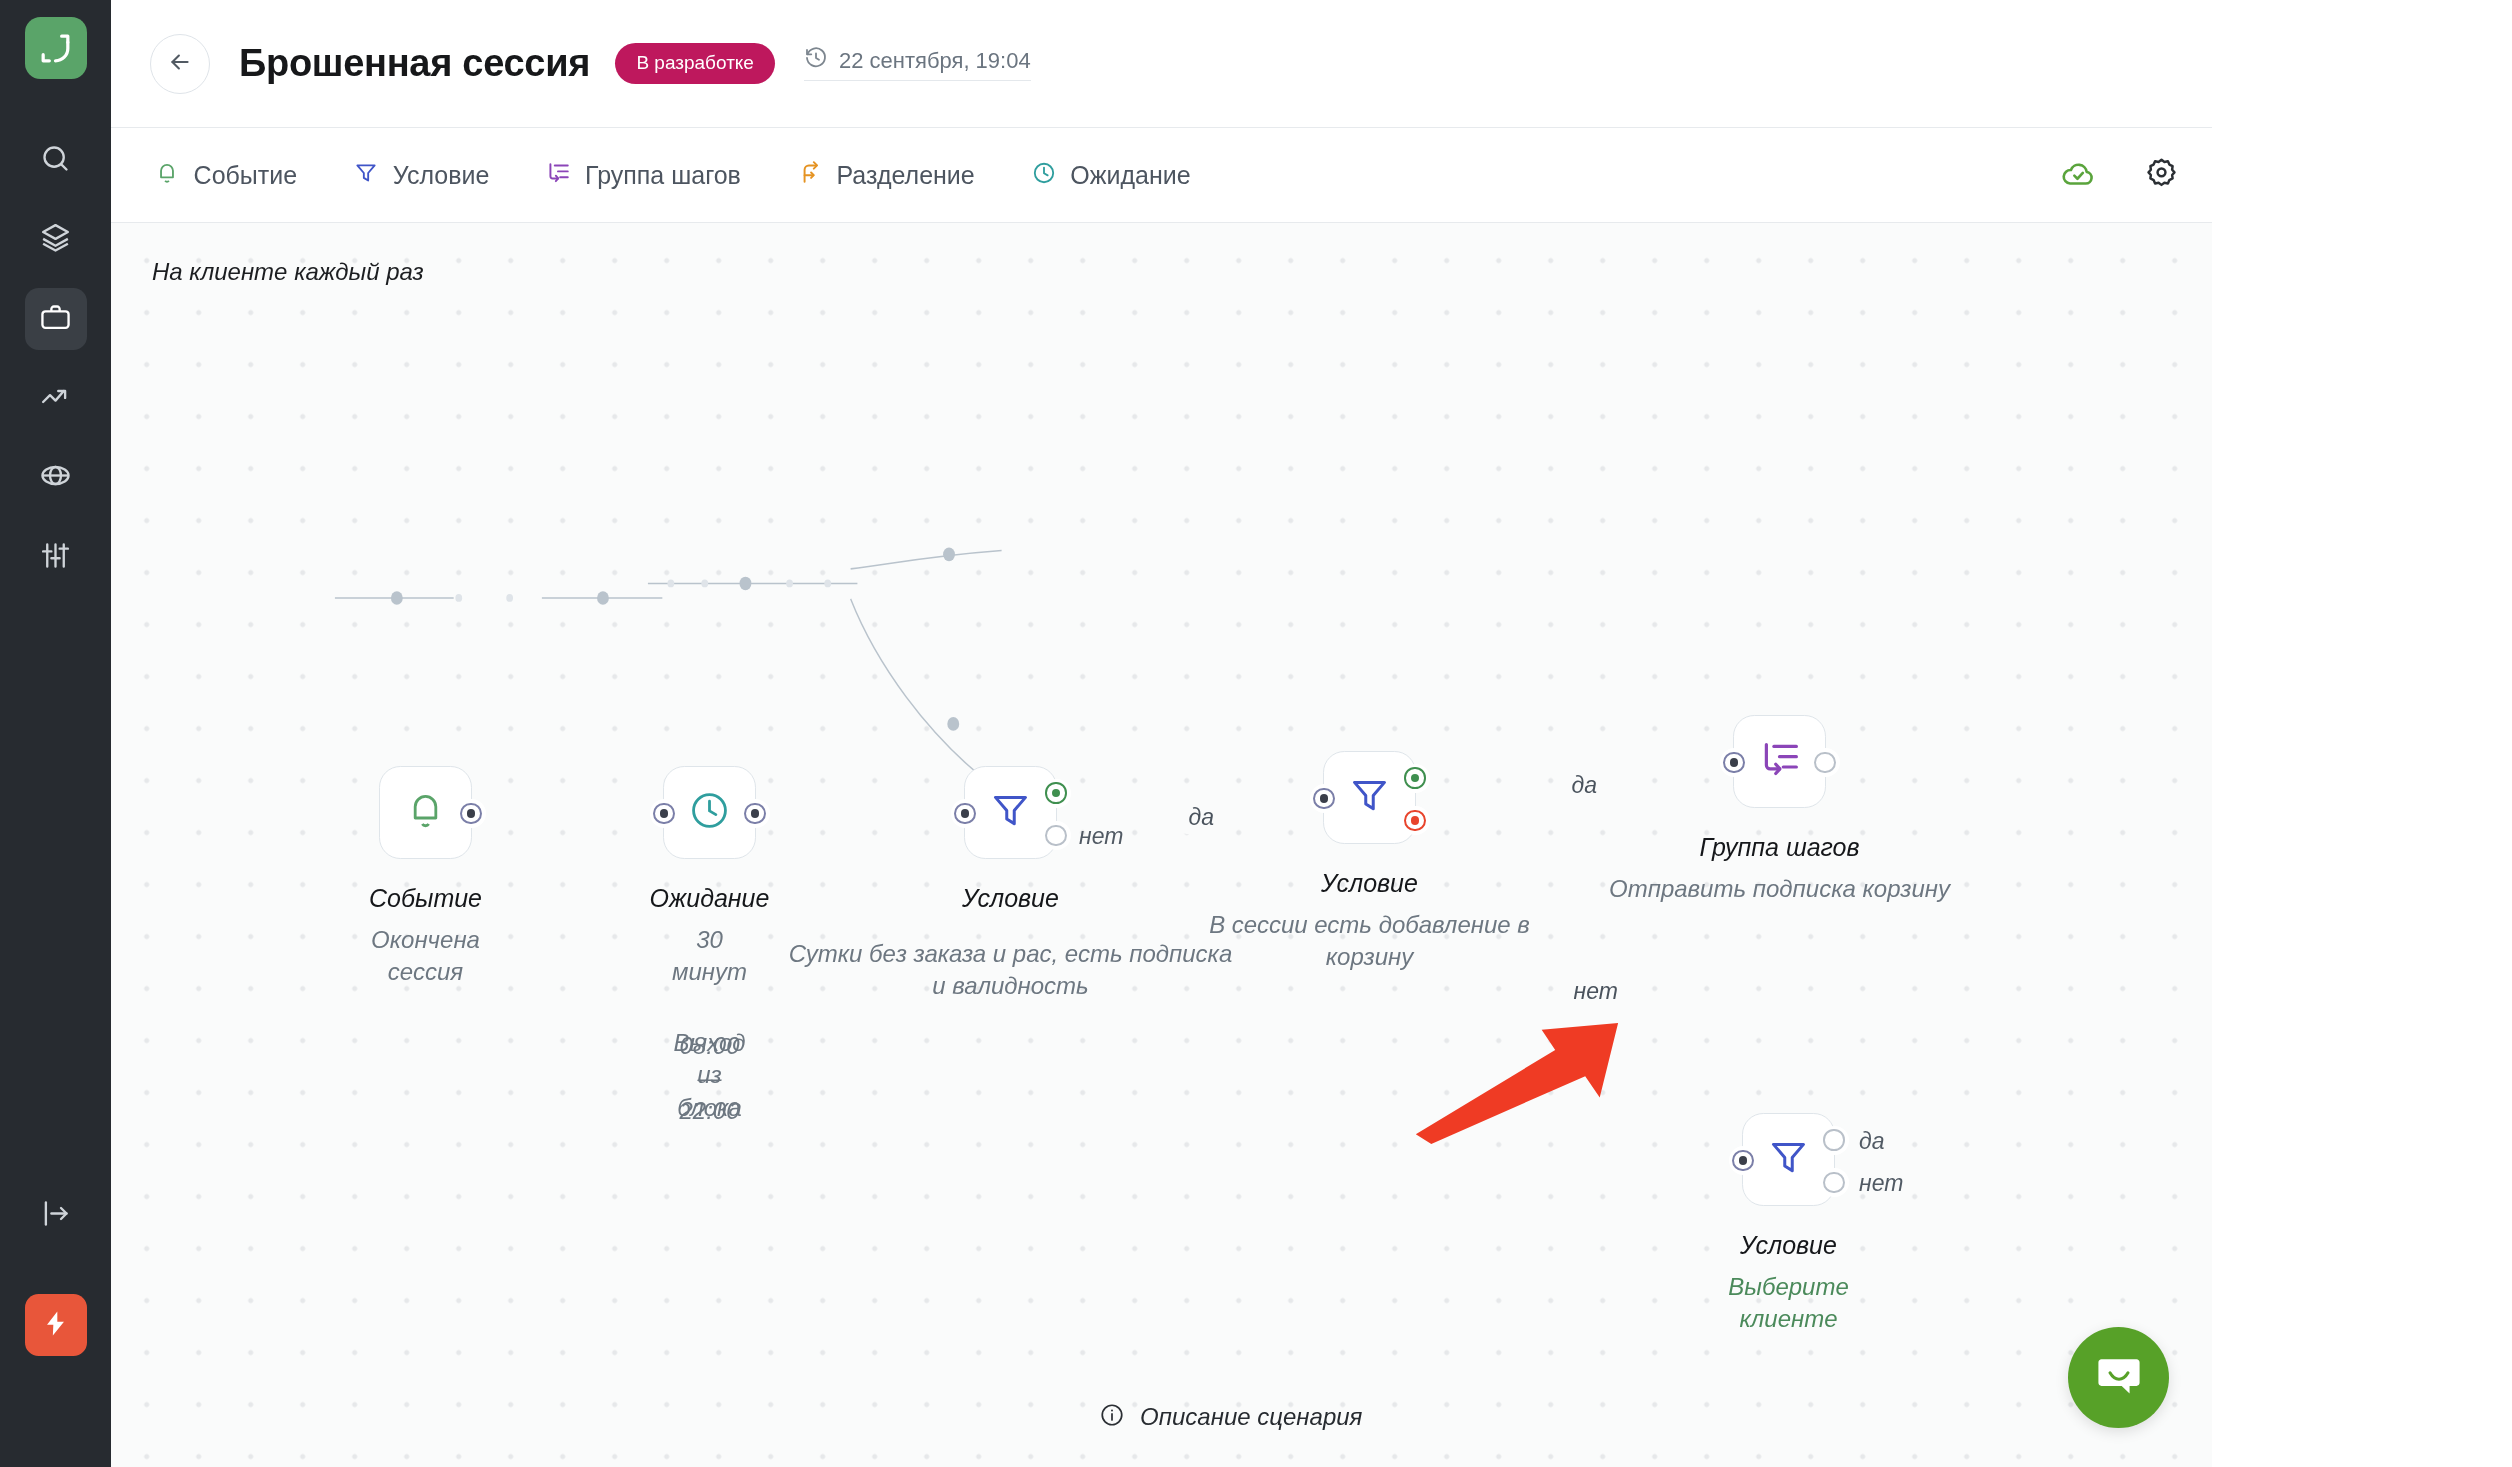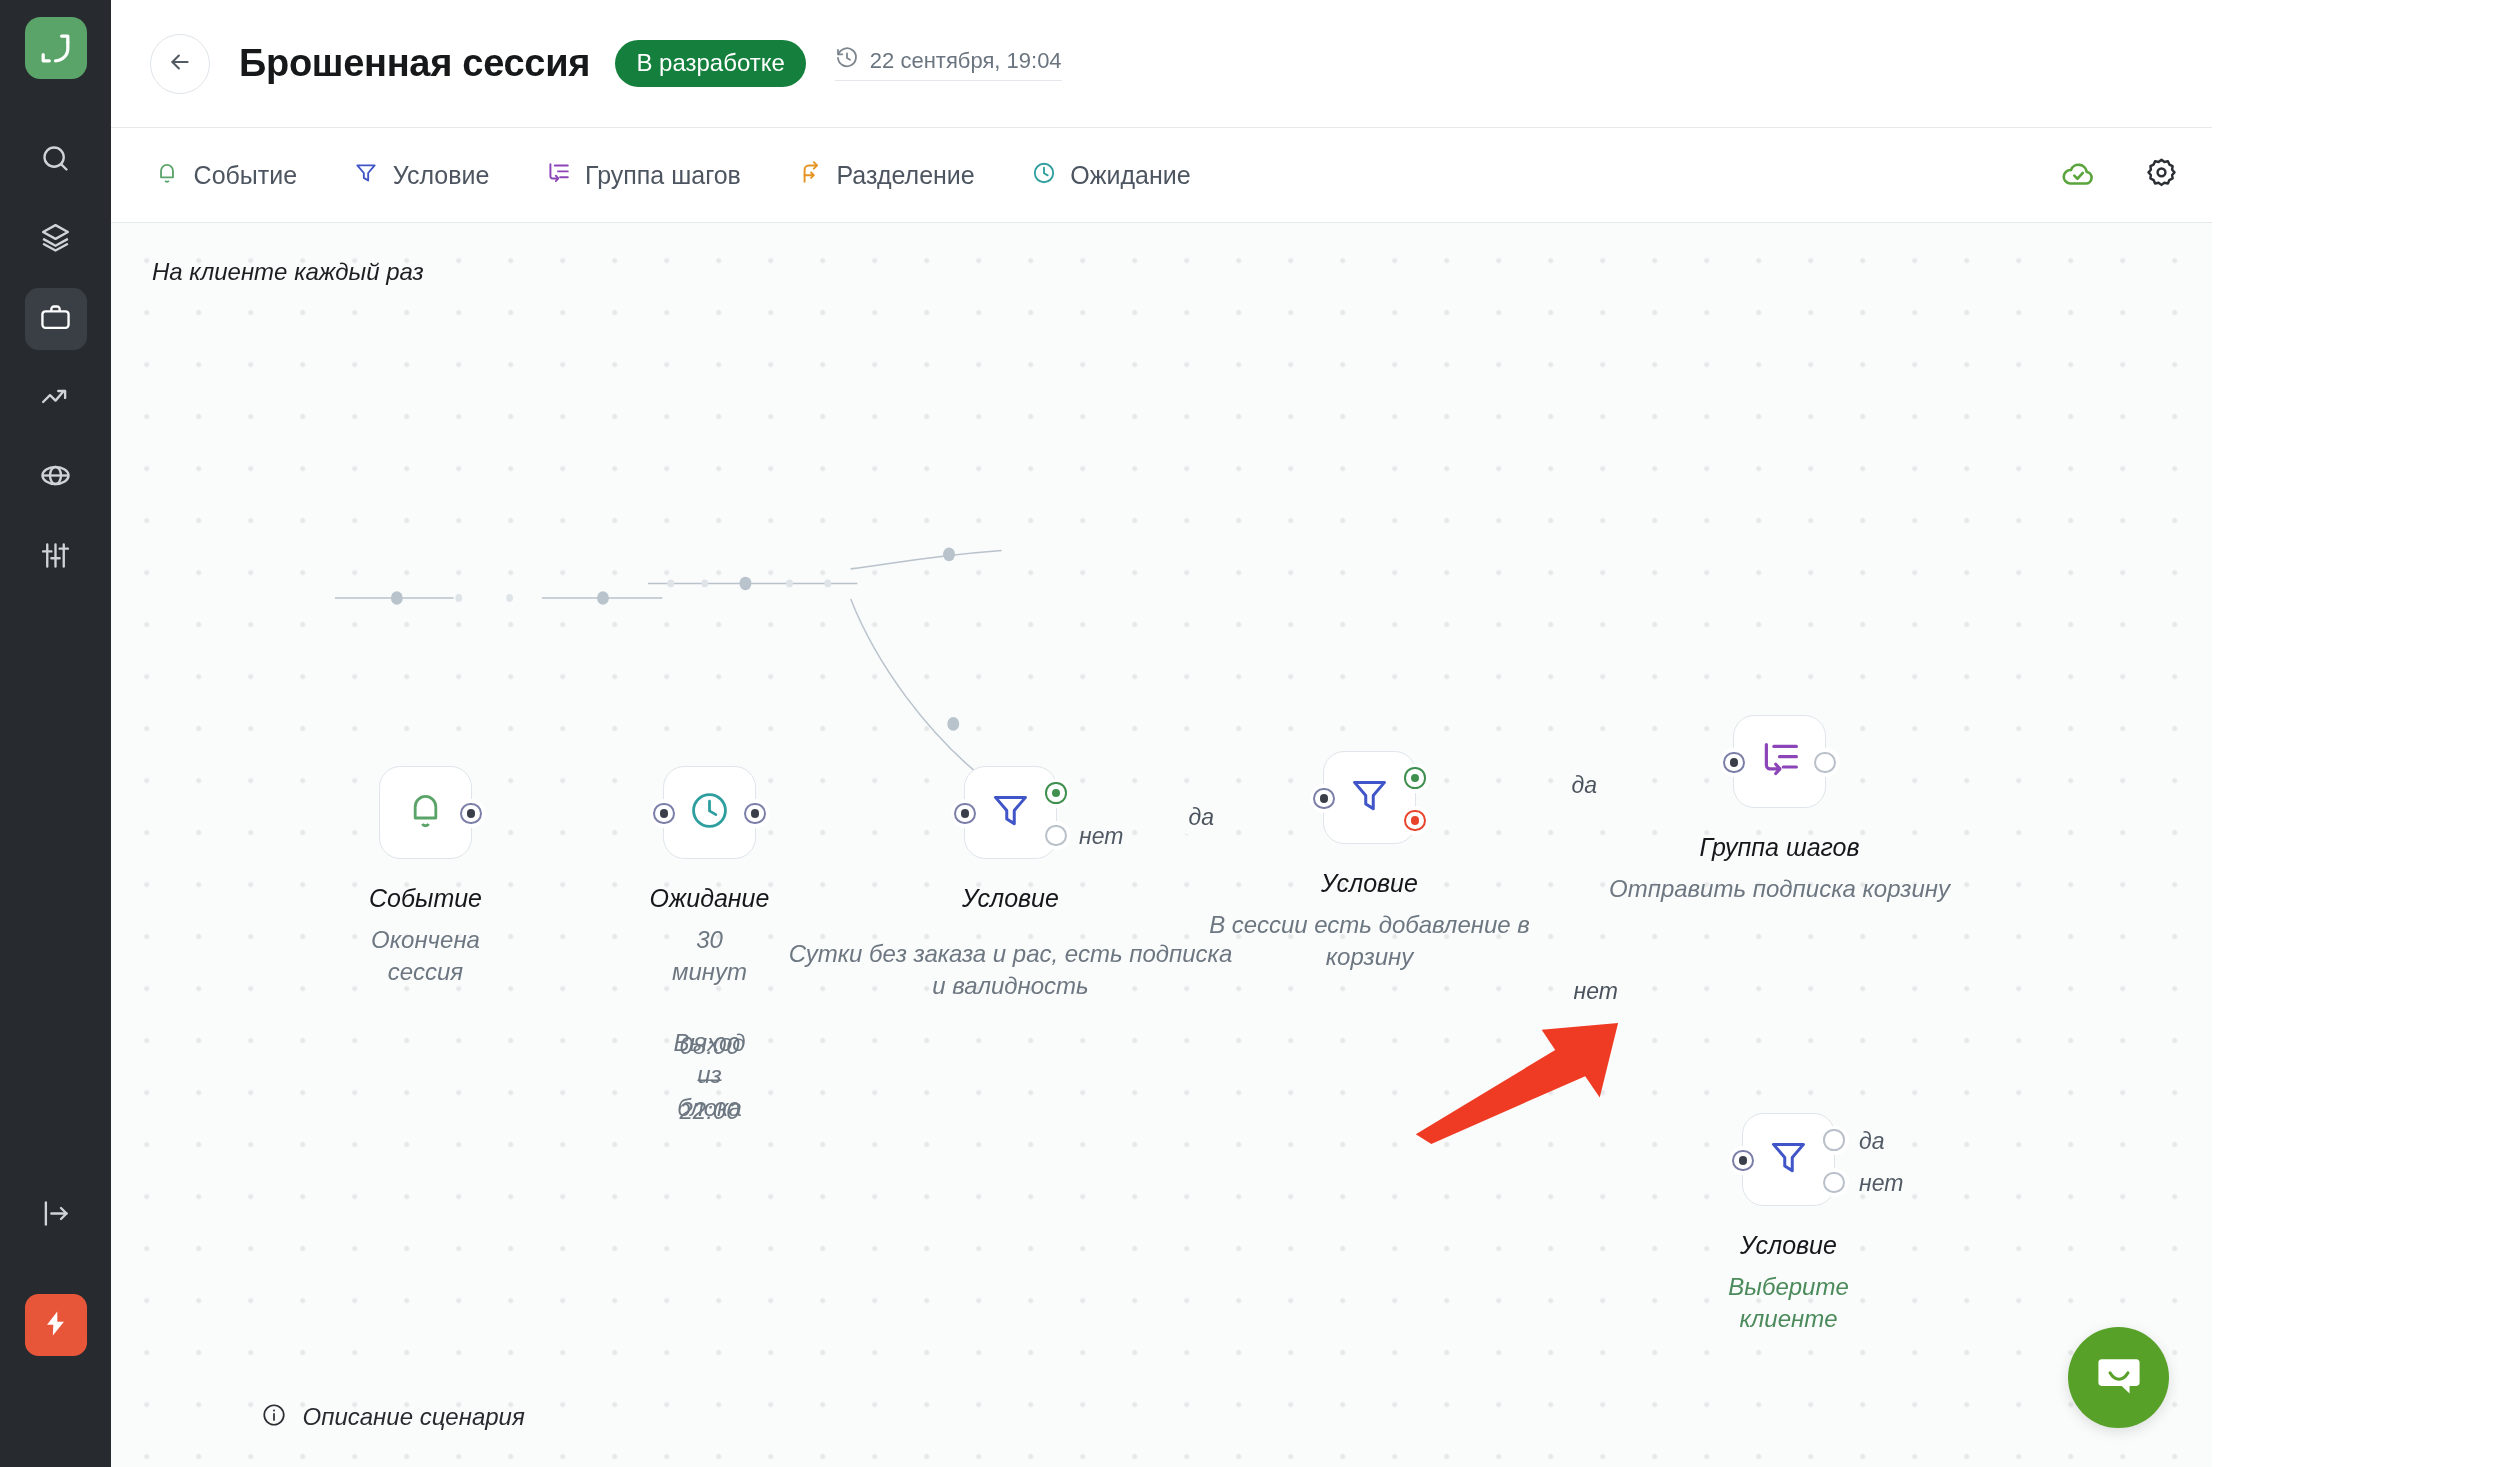--- a/index.html
+++ b/index.html
@@ -62,22 +62,22 @@
     width: 60px; height: 60px; border-radius: 50%;
     border: 1px solid #dfe4e9; background: #fff;
     display: flex; align-items: center; justify-content: center;
     cursor: pointer; flex: 0 0 60px;
   }
   .page-title {
     font-size: 38px; font-weight: 700; color: #17181a;
     margin-left: 29px; white-space: nowrap; letter-spacing: -0.3px;
   }
   .status-badge {
-    margin-left: 25px; background: #15803d; color: #fff;
-    border-radius: 968px; font-size: 24px; padding: 8.7px 21.3px 10.7px;
+    margin-left: 25px; background: #be185d; color: #fff;
+    border-radius: 968px; font-size: 19px; padding: 8.7px 21.3px 10.7px;
     white-space: nowrap;
   }
   .timestamp {
     margin-left: 29px; display: flex; align-items: center; gap: 10.7px;
     color: #6b7580; font-size: 22px; white-space: nowrap;
     border-bottom: 1.9px solid #e4e8ec; padding-bottom: 3.9px;
     cursor: pointer;
   }
   .header-right { margin-left: auto; display: flex; align-items: center; gap: 21.3px; }
   .btn-run {
@@ -169,21 +169,21 @@
     font-size: 23px; color: #4a535d; border-radius: 9.7px; white-space: nowrap;
   }
 
   
   .red-arrow { position: absolute; left: 1299px; top: 795px; pointer-events: none; }
 
   
   .canvas-footer {
     position: absolute; left: 0; bottom: 0; width: 100%;
     padding: 0 12px 35px 150px;
-    display: flex; align-items: center;
+    display: flex; align-items: center; justify-content: center;
   }
   .desc-link { display: flex; align-items: center; gap: 15.5px; cursor: pointer; }
   .desc-text { font-size: 24px; color: #272b30; }
 
   
   .intercom {
     position: absolute; right: 43px; bottom: 39px;
     width: 101px; height: 101px; border-radius: 50%;
     background: #57a128; display: flex; align-items: center; justify-content: center;
     cursor: pointer; box-shadow: 0 3.9px 13.6px rgba(0,0,0,.12);

